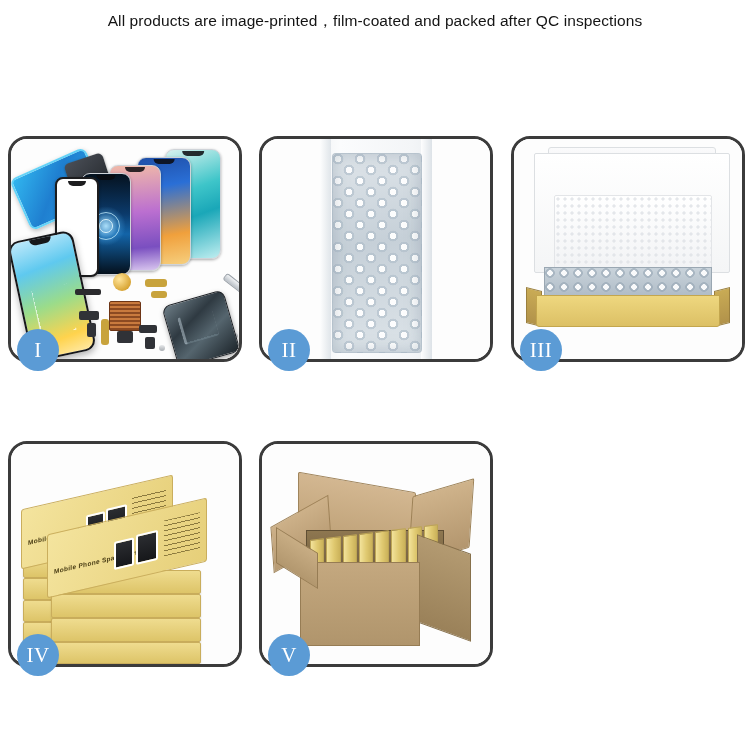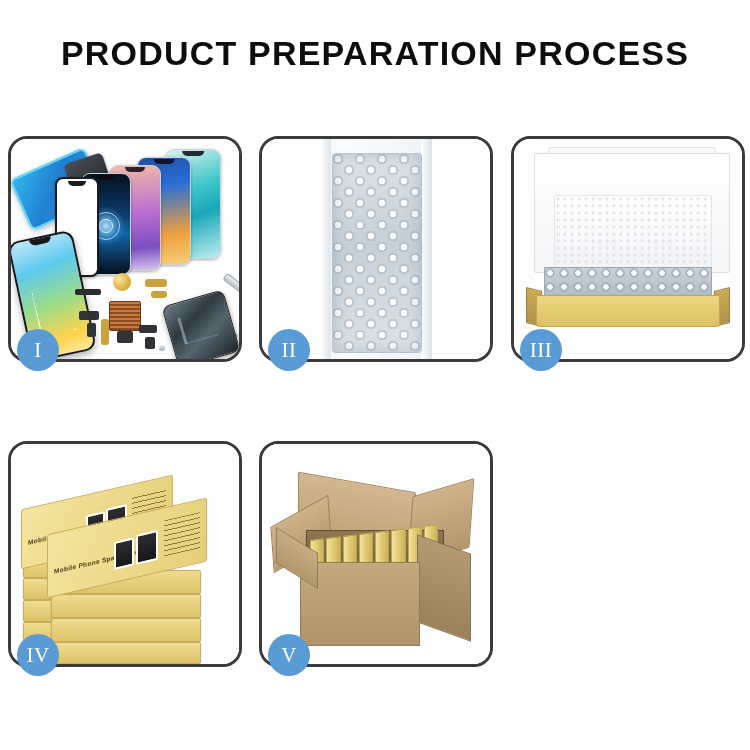--- a/index.html
+++ b/index.html
@@ -318,21 +318,21 @@
     border: 1px solid rgba(210,220,228,.7); border-radius: 5px;
     transform: skewY(-14deg); z-index: -1;
   }
 </style>
 </head>
 <body>
 
 <div id="root">
 
   <div class="header">
-    <h1 class="title">PRODUCT PREPARATION PROCESS</h1>
+    <p class="subtitle">All products are image-printed，film-coated and packed after QC inspections</p>
   </div>
 
   <div class="grid">
 
     <div class="panel r0 c0">
       <div class="clip p1">
         <div class="film"></div>
 
         <div class="phone-fan">
           <div class="fanph fp5">

